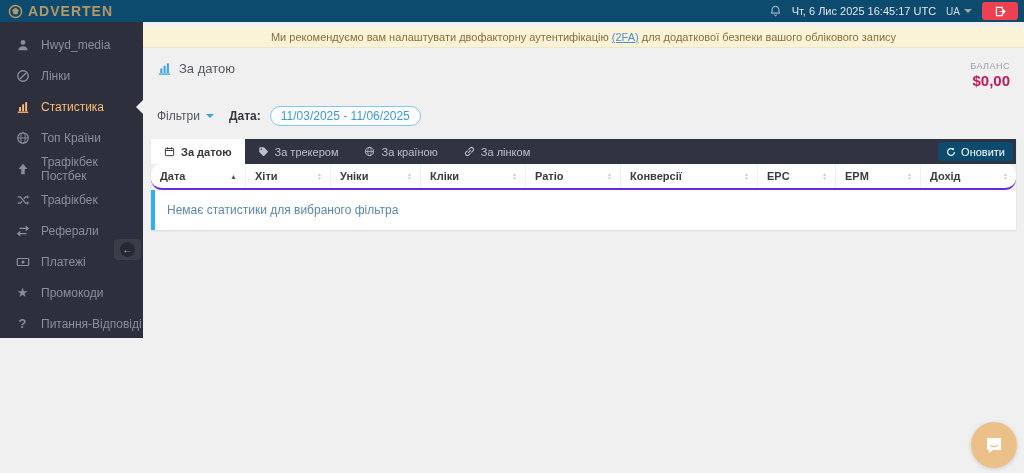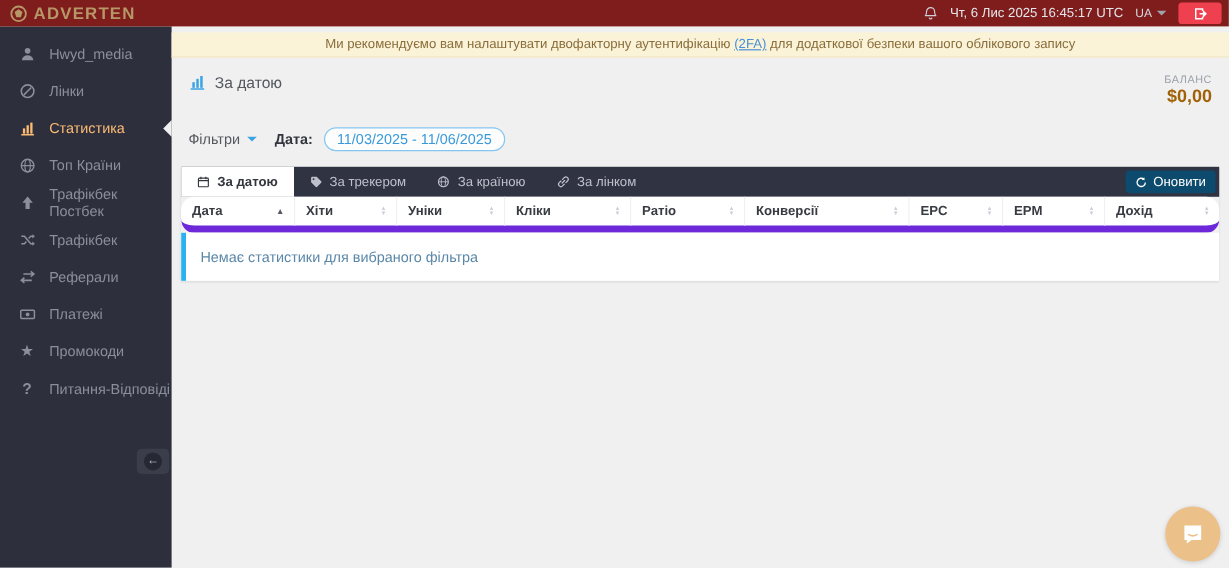--- a/index.html
+++ b/index.html
@@ -1,35 +1,35 @@
 <!DOCTYPE html>
 <html><head>
 <meta charset="utf-8">
 <style>
   * { margin:0; padding:0; box-sizing:border-box; }
   html,body { width:1024px; height:473px; overflow:hidden; }
   body { font-family:"Liberation Sans","DejaVu Sans",sans-serif; background:#f0f0f1; }
 
   
-  .topbar { position:absolute; left:0; top:0; width:1024px; height:22px; background:#7f1d1d;
+  .topbar { position:absolute; left:0; top:0; width:1024px; height:22px; background:#0c4a6e;
             display:flex; align-items:center; justify-content:space-between; padding:0 6px 0 8px; z-index:5; }
   .brand { display:flex; align-items:center; gap:5px; }
   .brand-mark { width:15px; height:15px; color:#b69767; }
   .brand-name { color:#b69767; font-size:14px; font-weight:bold; letter-spacing:1px; }
   .topbar-right { display:flex; align-items:center; gap:10px;text-align:right; }
   .bell { width:13px; height:13px; color:#ccd0d9; }
   .datetime { color:#e4e6eb; font-size:11px; }
   .lang { display:flex; align-items:center; gap:4px; color:#d7dae0; font-size:10px; cursor:pointer; }
   .caret-down { width:0; height:0; border-left:4px solid transparent; border-right:4px solid transparent; border-top:4px solid #9ea3ad; }
   .logout-btn { width:36px; height:18px; background:#ef4050; border:none; border-radius:3px;
                 display:flex; align-items:center; justify-content:center; color:#fff; cursor:pointer; }
   .logout-btn svg { width:13px; height:13px; }
 
   
-  .sidebar { position:absolute; left:0; top:22px; width:143px; height:451px; background:#2d303c; }
+  .sidebar { position:absolute; left:0; top:22px; width:143px; height:316px; background:#2d303c; }
   .nav { padding-top:7px; }
   .nav-item { position:relative; height:31px; display:flex; align-items:center; gap:11px;
               padding-left:15px; color:#8b8e9b; font-size:12px; cursor:pointer; }
   .nav-item .nicon { width:15px; height:15px; display:flex; align-items:center; justify-content:center; flex:0 0 15px; }
   .nav-item .nicon svg { width:14px; height:14px; }
   .nav-item.active { color:#fdba74; }
   .nav-item.active .notch { position:absolute; right:0; top:50%; margin-top:-7px; width:0; height:0;
               border-top:7px solid transparent; border-bottom:7px solid transparent; border-right:7px solid #f0f0f1; }
   .glyph-icon { font-size:13px; font-weight:bold; line-height:1; }
   .collapse-btn { position:absolute; right:2px; bottom:78px; width:27px; height:21px; border-radius:4px;
@@ -40,39 +40,39 @@
   
   .content { position:absolute; left:143px; top:22px; width:881px; height:451px; }
   .banner { margin-top:5px; height:21px; background:#faf3d7; border-bottom:1px solid #f0e6c6;
             text-align:center; font-size:11px; color:#8a6d3b; line-height:21px; }
   .banner a { color:#4a90d9; text-decoration:underline; }
   .page-head { display:flex; justify-content:space-between; align-items:flex-start; padding:13px 14px 0 14px; }
   .page-title { display:flex; align-items:center; gap:7px; color:#55585f; font-size:13px; }
   .title-icon { width:15px; height:15px; color:#3aa3e3; }
   .balance { text-align:right; }
   .balance-label { font-size:9px; color:#9ba0a8; letter-spacing:0.5px; }
-  .balance-value { font-size:15px; color:#a16207; font-weight:bold; margin-top:1px; }
+  .balance-value { font-size:15px; color:#be185d; font-weight:bold; margin-top:1px; }
   .filters { display:flex; align-items:center; gap:9px; padding:17px 14px 13px 14px; }
   .filters-toggle { display:flex; align-items:center; gap:6px; color:#55585f; font-size:12px; cursor:pointer; }
   .filters-toggle .caret-down { border-top-color:#3aa3e3; }
   .date-label { font-size:12px; font-weight:bold; color:#33363d; margin-left:6px; }
   .date-pill { border:1px solid #83c6ef; border-radius:12px; padding:2px 10px; color:#3a9ad9; font-size:12px; background:#fdfdfe; cursor:pointer; }
 
   
   .card { margin:0 8px; box-shadow:0 1px 2px rgba(0,0,0,0.10); }
   .tabbar { height:25px; background:#303342; display:flex; align-items:center; }
   .tab { height:25px; display:flex; align-items:center; gap:6px; padding:0 13px; font-size:11px;
          color:#bdc0ca; cursor:pointer; }
   .tab svg { width:11px; height:11px; }
   .tab.active { background:#ffffff; color:#33363d; font-weight:bold; }
   .refresh-btn { margin-left:auto; margin-right:3px; height:19px; background:#0c4a6e; border:none; border-radius:3px;
          color:#fff; font-size:11px; display:flex; align-items:center; gap:5px; padding:0 8px; cursor:pointer;
          font-family:inherit; }
   .refresh-btn svg { width:10px; height:10px; }
-  .thead { display:flex; background:#ffffff; border-bottom:6px solid #6d28d9;border-radius:11px; }
+  .thead { display:flex; background:#ffffff; border-bottom:2px solid #6d28d9;border-radius:11px; }
   .th { display:flex; align-items:center; justify-content:space-between; padding:6px 8px 6px 9px;
         font-size:11px; font-weight:bold; color:#383b42; border-right:1px solid #f0f0f3; cursor:pointer; }
   .th:last-child { border-right:none; }
   .c0{width:95px}.c1{width:85px}.c2{width:90px}.c3{width:105px}.c4{width:95px}.c5{width:137px}.c6{width:78px}.c7{width:85px}.c8{flex:1}
   .sort-both { display:flex; flex-direction:column; line-height:4px; color:#ccced6; font-size:5px; }
   .sort-asc { color:#55585f; font-size:7px; line-height:7px; }
   .empty-row { background:#ffffff; border-left:4px solid #29b2ef; height:40px; display:flex; align-items:center;
         padding-left:12px; color:#5a87a8; font-size:12px; }
 
   

